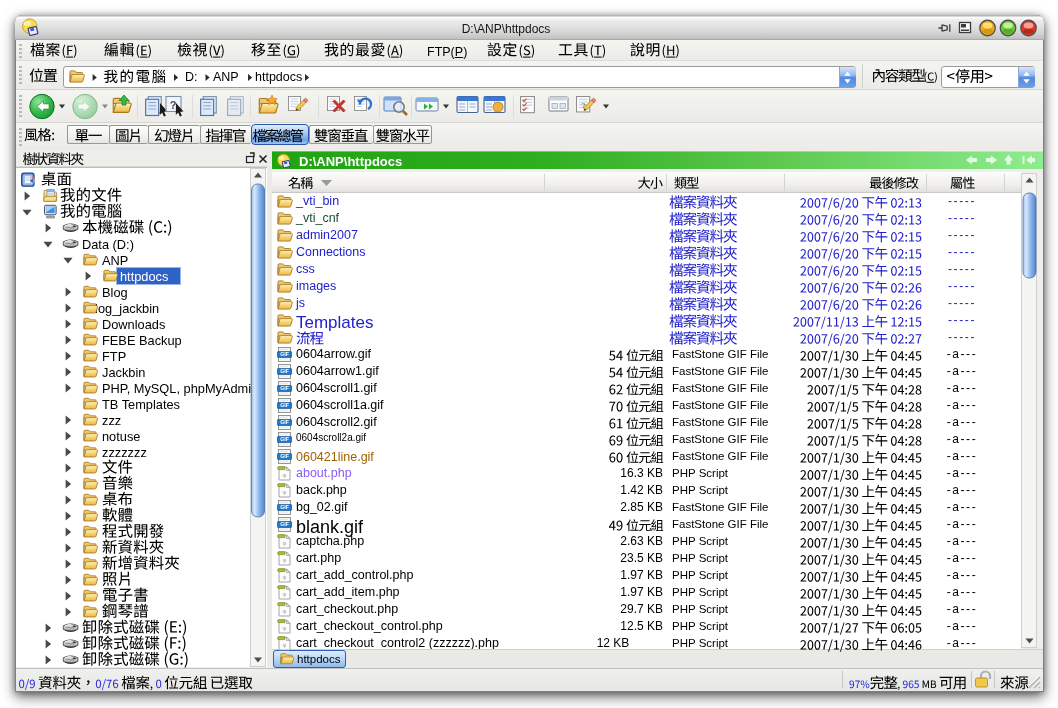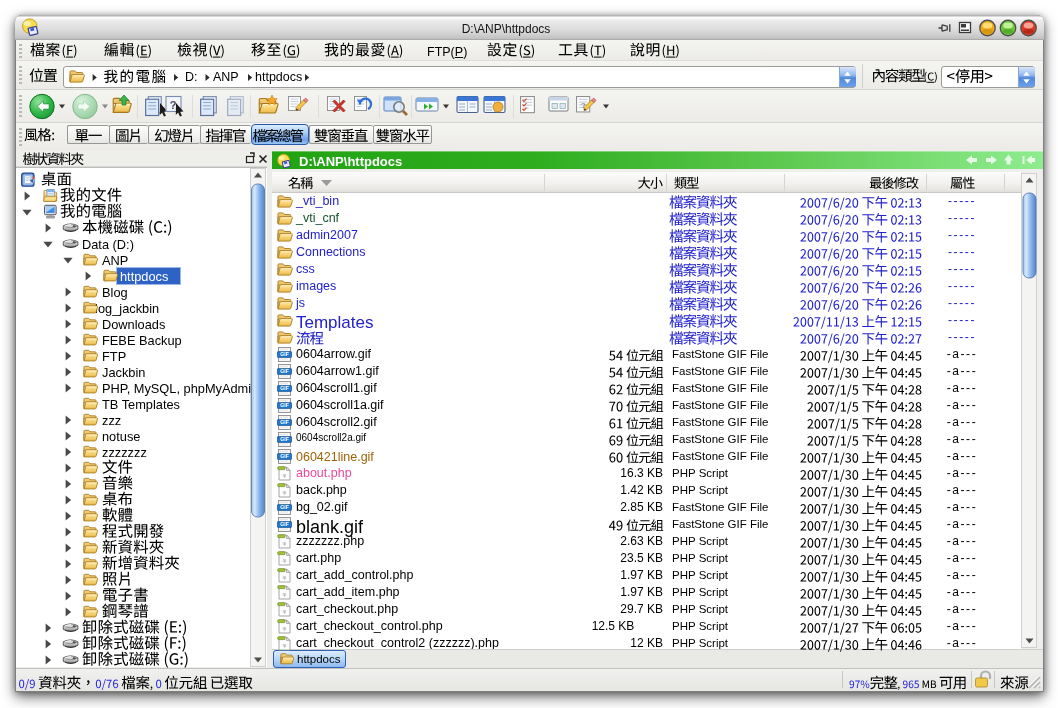--- a/index.html
+++ b/index.html
@@ -127,61 +127,61 @@
     <div class="lt" style="left:932px;top:398.2px;width:60px;text-align:center;font-size:12px;color:#000;letter-spacing:1.6px">-a---</div>
     <div class="lt" style="left:296px;top:414.9px;font-size:12.5px;color:#000">0604scroll2.gif</div>
     <div class="lt" style="left:672px;top:415.5px;font-size:11.5px;color:#000">FastStone GIF File</div>
     <div class="lt" style="left:932px;top:415.2px;width:60px;text-align:center;font-size:12px;color:#000;letter-spacing:1.6px">-a---</div>
     <div class="lt" style="left:296px;top:431.9px;font-size:10px;color:#000">0604scroll2a.gif</div>
     <div class="lt" style="left:672px;top:432.5px;font-size:11.5px;color:#000">FastStone GIF File</div>
     <div class="lt" style="left:932px;top:432.2px;width:60px;text-align:center;font-size:12px;color:#000;letter-spacing:1.6px">-a---</div>
     <div class="lt" style="left:296px;top:450px;font-size:12.5px;color:#a16207">060421line.gif</div>
     <div class="lt" style="left:672px;top:449.5px;font-size:11.5px;color:#000">FastStone GIF File</div>
     <div class="lt" style="left:932px;top:449.2px;width:60px;text-align:center;font-size:12px;color:#000;letter-spacing:1.6px">-a---</div>
-    <div class="lt" style="left:296px;top:465.9px;font-size:12.5px;color:#ec4899">about.php</div>
+    <div class="lt" style="left:296px;top:465.9px;font-size:12.5px;color:#8b5cf6">about.php</div>
     <div class="lt" style="left:563px;top:466.2px;width:100px;text-align:right;font-size:12px;color:#000">16.3 KB</div>
     <div class="lt" style="left:672px;top:466.5px;font-size:11.5px;color:#000">PHP Script</div>
     <div class="lt" style="left:932px;top:466.2px;width:60px;text-align:center;font-size:12px;color:#000;letter-spacing:1.6px">-a---</div>
     <div class="lt" style="left:296px;top:482.9px;font-size:12.5px;color:#000">back.php</div>
     <div class="lt" style="left:563px;top:483.2px;width:100px;text-align:right;font-size:12px;color:#000">1.42 KB</div>
     <div class="lt" style="left:672px;top:483.5px;font-size:11.5px;color:#000">PHP Script</div>
     <div class="lt" style="left:932px;top:483.2px;width:60px;text-align:center;font-size:12px;color:#000;letter-spacing:1.6px">-a---</div>
     <div class="lt" style="left:296px;top:499.9px;font-size:12.5px;color:#000">bg_02.gif</div>
     <div class="lt" style="left:563px;top:500.2px;width:100px;text-align:right;font-size:12px;color:#000">2.85 KB</div>
     <div class="lt" style="left:672px;top:500.5px;font-size:11.5px;color:#000">FastStone GIF File</div>
     <div class="lt" style="left:932px;top:500.2px;width:60px;text-align:center;font-size:12px;color:#000;letter-spacing:1.6px">-a---</div>
     <div class="lt" style="left:296px;top:516.9px;font-size:18px;color:#000">blank.gif</div>
     <div class="lt" style="left:672px;top:517.5px;font-size:11.5px;color:#000">FastStone GIF File</div>
     <div class="lt" style="left:932px;top:517.2px;width:60px;text-align:center;font-size:12px;color:#000;letter-spacing:1.6px">-a---</div>
-    <div class="lt" style="left:296px;top:533.9px;font-size:12.5px;color:#000">zzzzzzz.php</div>
+    <div class="lt" style="left:296px;top:533.9px;font-size:12.5px;color:#000">captcha.php</div>
     <div class="lt" style="left:563px;top:534.2px;width:100px;text-align:right;font-size:12px;color:#000">2.63 KB</div>
     <div class="lt" style="left:672px;top:534.5px;font-size:11.5px;color:#000">PHP Script</div>
     <div class="lt" style="left:932px;top:534.2px;width:60px;text-align:center;font-size:12px;color:#000;letter-spacing:1.6px">-a---</div>
     <div class="lt" style="left:296px;top:550.9px;font-size:12.5px;color:#000">cart.php</div>
     <div class="lt" style="left:563px;top:551.2px;width:100px;text-align:right;font-size:12px;color:#000">23.5 KB</div>
     <div class="lt" style="left:672px;top:551.5px;font-size:11.5px;color:#000">PHP Script</div>
     <div class="lt" style="left:932px;top:551.2px;width:60px;text-align:center;font-size:12px;color:#000;letter-spacing:1.6px">-a---</div>
     <div class="lt" style="left:296px;top:567.9px;font-size:12.5px;color:#000">cart_add_control.php</div>
     <div class="lt" style="left:563px;top:568.2px;width:100px;text-align:right;font-size:12px;color:#000">1.97 KB</div>
     <div class="lt" style="left:672px;top:568.5px;font-size:11.5px;color:#000">PHP Script</div>
     <div class="lt" style="left:932px;top:568.2px;width:60px;text-align:center;font-size:12px;color:#000;letter-spacing:1.6px">-a---</div>
     <div class="lt" style="left:296px;top:584.9px;font-size:12.5px;color:#000">cart_add_item.php</div>
     <div class="lt" style="left:563px;top:585.2px;width:100px;text-align:right;font-size:12px;color:#000">1.97 KB</div>
     <div class="lt" style="left:672px;top:585.5px;font-size:11.5px;color:#000">PHP Script</div>
     <div class="lt" style="left:932px;top:585.2px;width:60px;text-align:center;font-size:12px;color:#000;letter-spacing:1.6px">-a---</div>
     <div class="lt" style="left:296px;top:601.9px;font-size:12.5px;color:#000">cart_checkout.php</div>
     <div class="lt" style="left:563px;top:602.2px;width:100px;text-align:right;font-size:12px;color:#000">29.7 KB</div>
     <div class="lt" style="left:672px;top:602.5px;font-size:11.5px;color:#000">PHP Script</div>
     <div class="lt" style="left:932px;top:602.2px;width:60px;text-align:center;font-size:12px;color:#000;letter-spacing:1.6px">-a---</div>
     <div class="lt" style="left:296px;top:618.9px;font-size:12.5px;color:#000">cart_checkout_control.php</div>
-    <div class="lt" style="left:563px;top:619.2px;width:100px;text-align:center;font-size:12px;color:#000">12.5 KB</div>
+    <div class="lt" style="left:563px;top:619.2px;width:100px;text-align:right;font-size:12px;color:#000">12.5 KB</div>
     <div class="lt" style="left:672px;top:619.5px;font-size:11.5px;color:#000">PHP Script</div>
     <div class="lt" style="left:932px;top:619.2px;width:60px;text-align:center;font-size:12px;color:#000;letter-spacing:1.6px">-a---</div>
     <div class="lt" style="left:296px;top:635.9px;font-size:12.5px;color:#000">cart_checkout_control2 (zzzzzz).php</div>
-    <div class="lt" style="left:563px;top:636.2px;width:100px;text-align:right;font-size:12px;color:#000">12 KB</div>
+    <div class="lt" style="left:563px;top:636.2px;width:100px;text-align:center;font-size:12px;color:#000">12 KB</div>
     <div class="lt" style="left:672px;top:636.5px;font-size:11.5px;color:#000">PHP Script</div>
     <div class="lt" style="left:932px;top:636.2px;width:60px;text-align:center;font-size:12px;color:#000;letter-spacing:1.6px">-a---</div>
     <div class="a" style="left:272px;top:649px;width:771px;height:0px"></div>
     <div class="vsb" style="left:1021px;top:173px;height:475px"></div>
     <div id="btabrow"></div>
     <div id="btab"></div>
     <div class="lt" style="left:297px;top:653px;font-size:11.5px">httpdocs</div>
     <div id="statusbar"></div>
     <div class="ssep" style="left:842px"></div>
     <div class="ssep" style="left:971px"></div>

